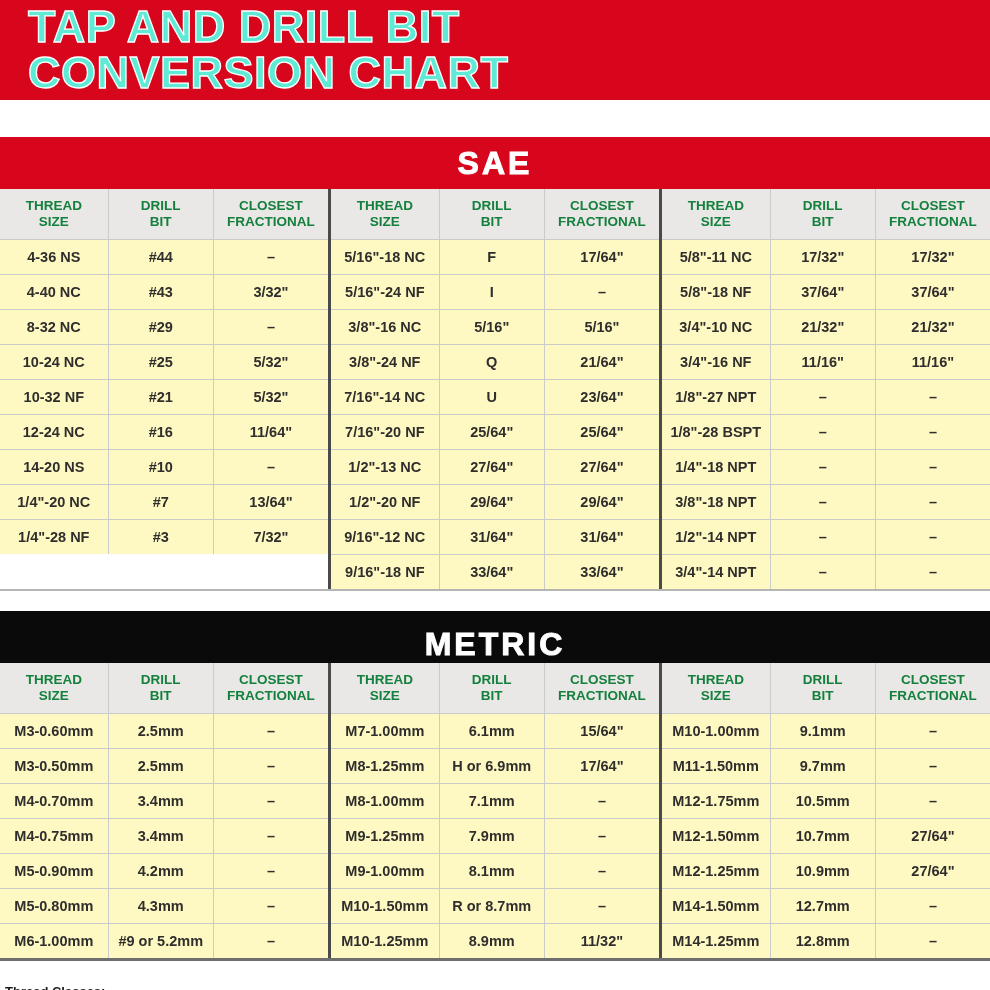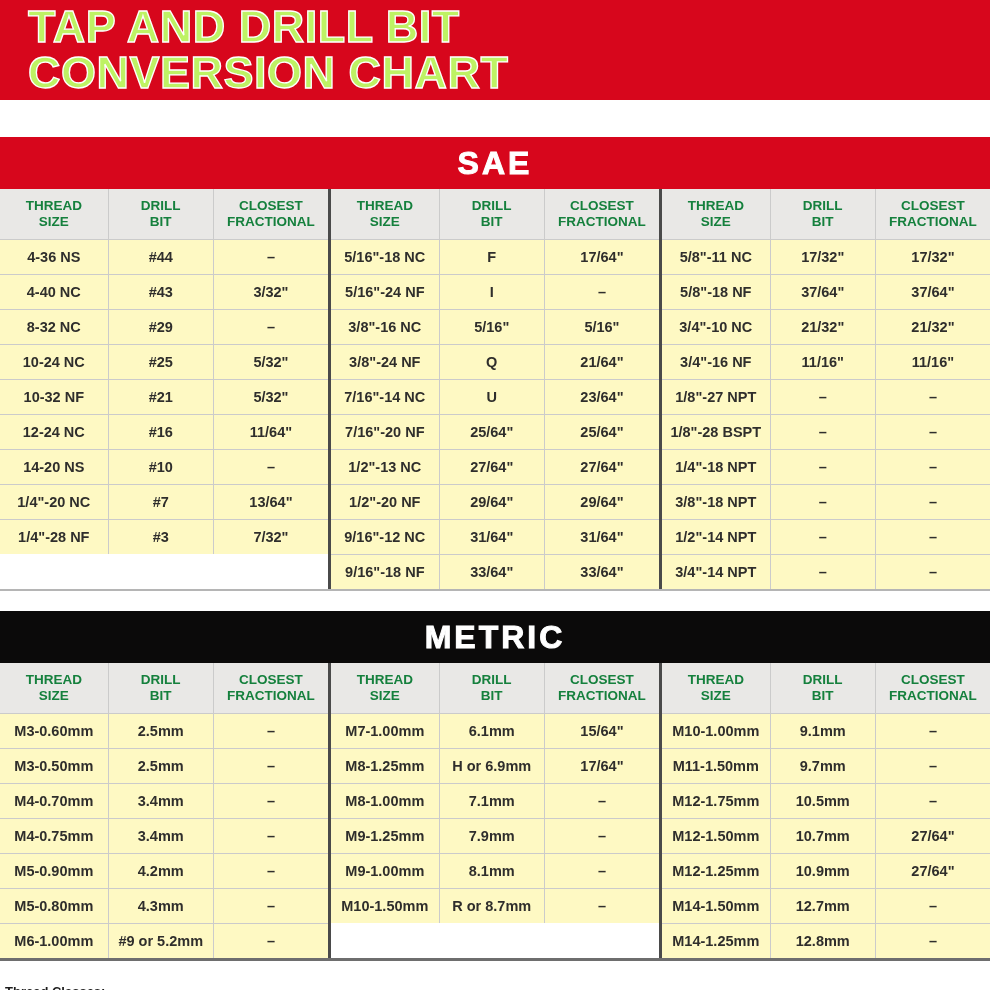--- a/index.html
+++ b/index.html
@@ -2,38 +2,38 @@
 <html style="--brand-red: #d7061c; --metric-black: #0b0a0a; --header-gray: #e9e8e6; --grid-light: #cbcbcb; --group-divider: #4a4a4a; --cell-text: #2f2e2c;"><head>
 <meta charset="utf-8">
 <style>
   html,body{margin:0;padding:0;}
   body{
     width:990px;height:990px;overflow:hidden;background:#fff;
     font-family:"Liberation Sans",sans-serif;
   }
   
   .banner{
-    height:100px;background:var(--brand-red,#d7061c);color:#bef264;
+    height:100px;background:var(--brand-red,#d7061c);color:#5eead4;
     box-sizing:border-box;padding-left:28px;
     display:flex;flex-direction:column;justify-content:center;
   }
   .banner-line{
     font-size:45px;font-weight:bold;line-height:46px;letter-spacing:.5px;
     -webkit-text-stroke:1.3px #fff;
   }
   
   .section-sae{margin-top:37px;}
   .section-metric{margin-top:20px;}
   .band{
     height:52px;display:flex;align-items:center;justify-content:center;
     color:#fff;font-size:32px;font-weight:bold;letter-spacing:3px;
     -webkit-text-stroke:1px #fff;
   }
   .band.red{background:var(--brand-red,#d7061c);}
-  .band.black{background:var(--metric-black,#0b0a0a);}
+  .band.black{background:var(--metric-black,#0b0a0a);align-items:flex-end;}
   
   .table{display:flex;}
   .section-sae .table{border-bottom:2px solid #b5b5b5;}
   .section-metric .table{border-bottom:3px solid #6e6e6e;}
   .group{flex:1 1 0;min-width:0;}
   .group + .group{border-left:3px solid var(--group-divider,#4a4a4a);}
   .ghead{display:flex;height:50px;background:var(--header-gray,#e9e8e6);}
   .hcell{
     display:flex;flex-direction:column;align-items:center;justify-content:center;
     font-size:13.5px;font-weight:bold;color:#15803d;line-height:1.2;text-align:center;
@@ -353,20 +353,25 @@
         <div class="trow">
           <div class="tcell c0">M9-1.00mm</div>
           <div class="tcell c1">8.1mm</div>
           <div class="tcell c2">–</div>
         </div>
         <div class="trow">
           <div class="tcell c0">M10-1.50mm</div>
           <div class="tcell c1">R or 8.7mm</div>
           <div class="tcell c2">–</div>
         </div>
+        <div class="trow">
+          <div class="tcell c0">M10-1.25mm</div>
+          <div class="tcell c1">8.9mm</div>
+          <div class="tcell c2">11/32"</div>
+        </div>
       </div>
       <div class="group">
         <div class="ghead">
           <div class="hcell c0">
             <div class="hl">THREAD</div>
             <div class="hl">SIZE</div>
           </div>
           <div class="hcell c1">
             <div class="hl">DRILL</div>
             <div class="hl">BIT</div>

